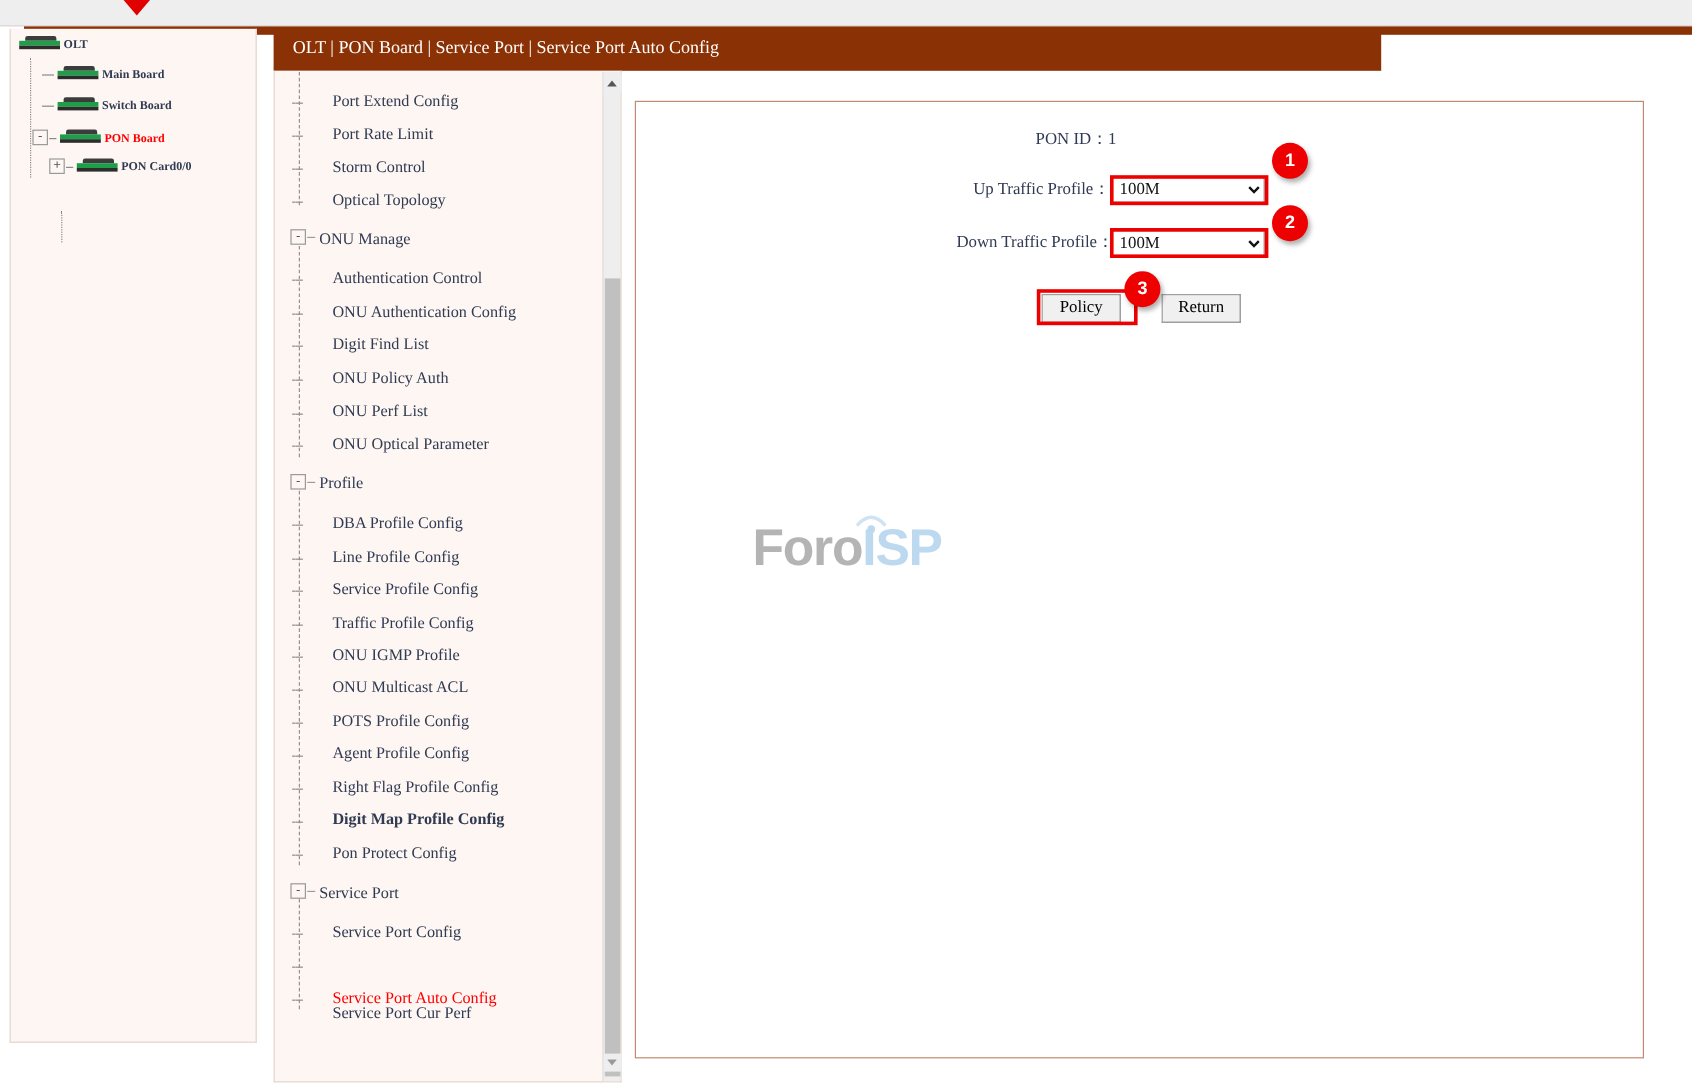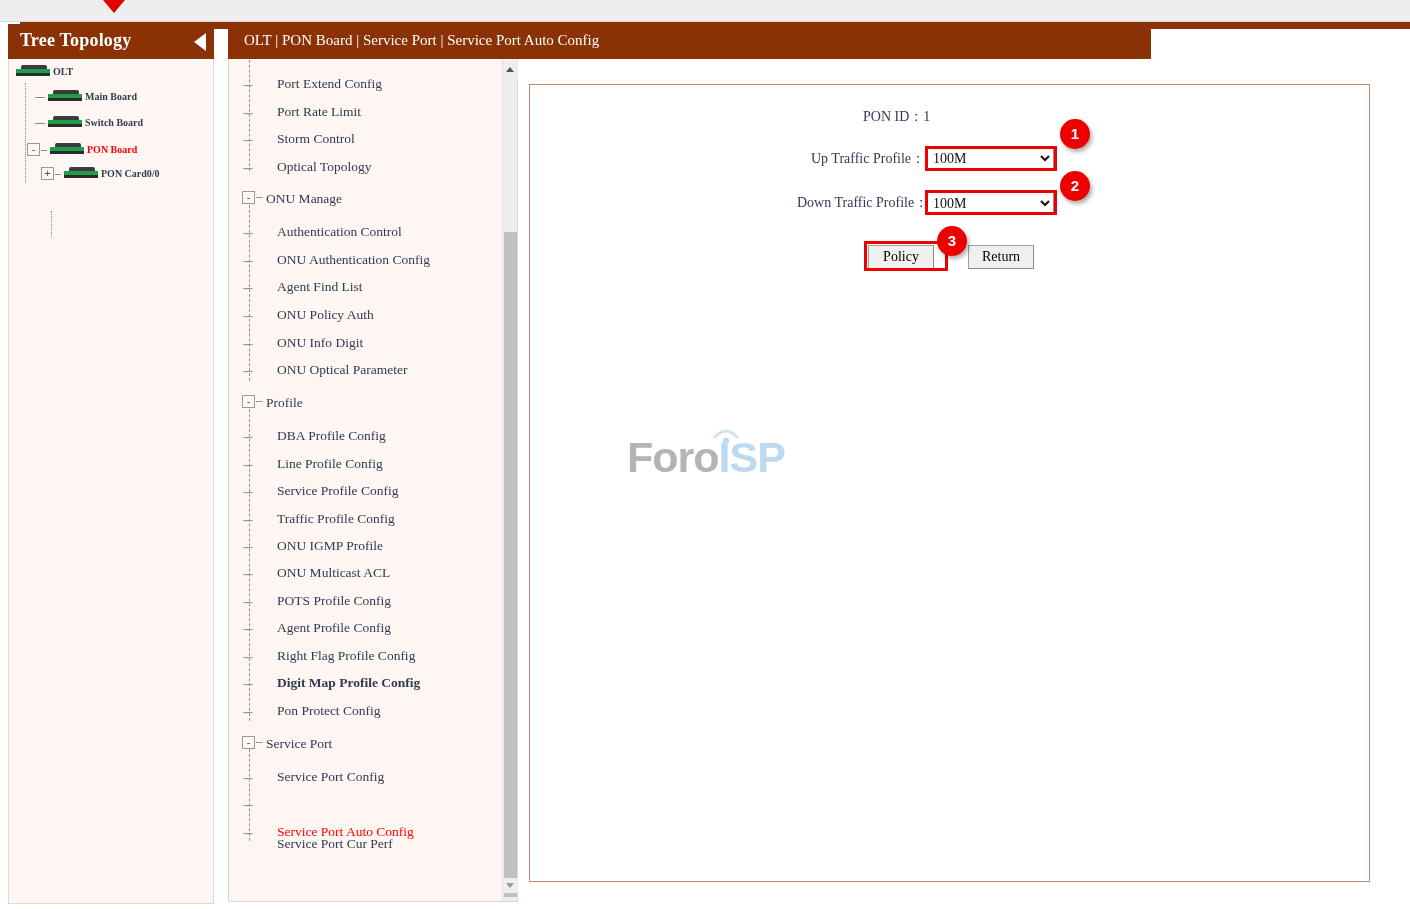--- a/index.html
+++ b/index.html
@@ -291,24 +291,20 @@
 </style>
 </head>
 <body>
 
 <div id="top-strip">
   <div id="top-strip-arrow"></div>
 </div>
 <div id="top-rule"></div>
 
 <div id="tree-panel">
-  <div id="tree-header">
-    <div id="tree-header-title">Tree Topology</div>
-    <div id="tree-collapse-btn"></div>
-  </div>
   <div id="tree-body">
 
     <div class="vline" style="left:16px; top:24px; height:100px;"></div>
     <div class="vline" style="left:42px; top:152px; height:26px;"></div>
 
     <div class="tnode" style="left:6px; top:6px;">
       <span class="dev-icon"><i class="top"></i><i class="mid"></i><i class="bot"></i></span><span>OLT</span>
     </div>
 
     <div class="hline" style="left:26px; top:38px; width:10px;"></div>
@@ -364,27 +360,27 @@
     <div class="mdash" style="left:27px; top:131px;">–</div>
     <div class="mgroup" style="left:37px; top:132px;">ONU Manage</div>
 
     <div class="mdash" style="left:14px; top:167px;">---</div>
     <div class="mitem" style="left:48px; top:165px;">Authentication Control</div>
 
     <div class="mdash" style="left:14px; top:195px;">---</div>
     <div class="mitem" style="left:48px; top:193px;">ONU Authentication Config</div>
 
     <div class="mdash" style="left:14px; top:222px;">---</div>
-    <div class="mitem" style="left:48px; top:220px;">Agent Find List</div>
+    <div class="mitem" style="left:48px; top:220px;">Digit Find List</div>
 
     <div class="mdash" style="left:14px; top:250px;">---</div>
     <div class="mitem" style="left:48px; top:248px;">ONU Policy Auth</div>
 
     <div class="mdash" style="left:14px; top:278px;">---</div>
-    <div class="mitem" style="left:48px; top:276px;">ONU Info Digit</div>
+    <div class="mitem" style="left:48px; top:276px;">ONU Perf List</div>
 
     <div class="mdash" style="left:14px; top:305px;">---</div>
     <div class="mitem" style="left:48px; top:303px;">ONU Optical Parameter</div>
 
     <div class="mtgl" style="left:13px; top:336px;">-</div>
     <div class="mdash" style="left:27px; top:335px;">–</div>
     <div class="mgroup" style="left:37px; top:336px;">Profile</div>
 
     <div class="mdash" style="left:14px; top:371px;">---</div>
     <div class="mitem" style="left:48px; top:369px;">DBA Profile Config</div>

